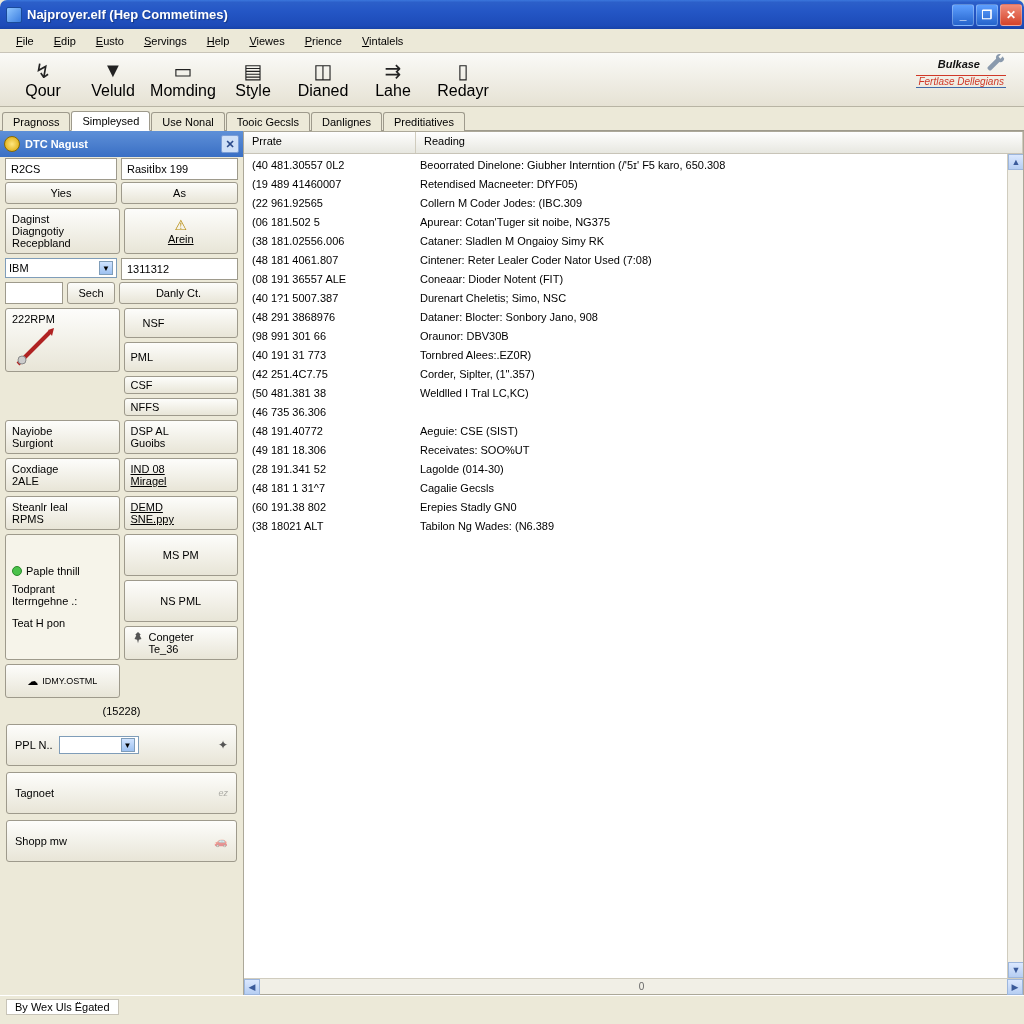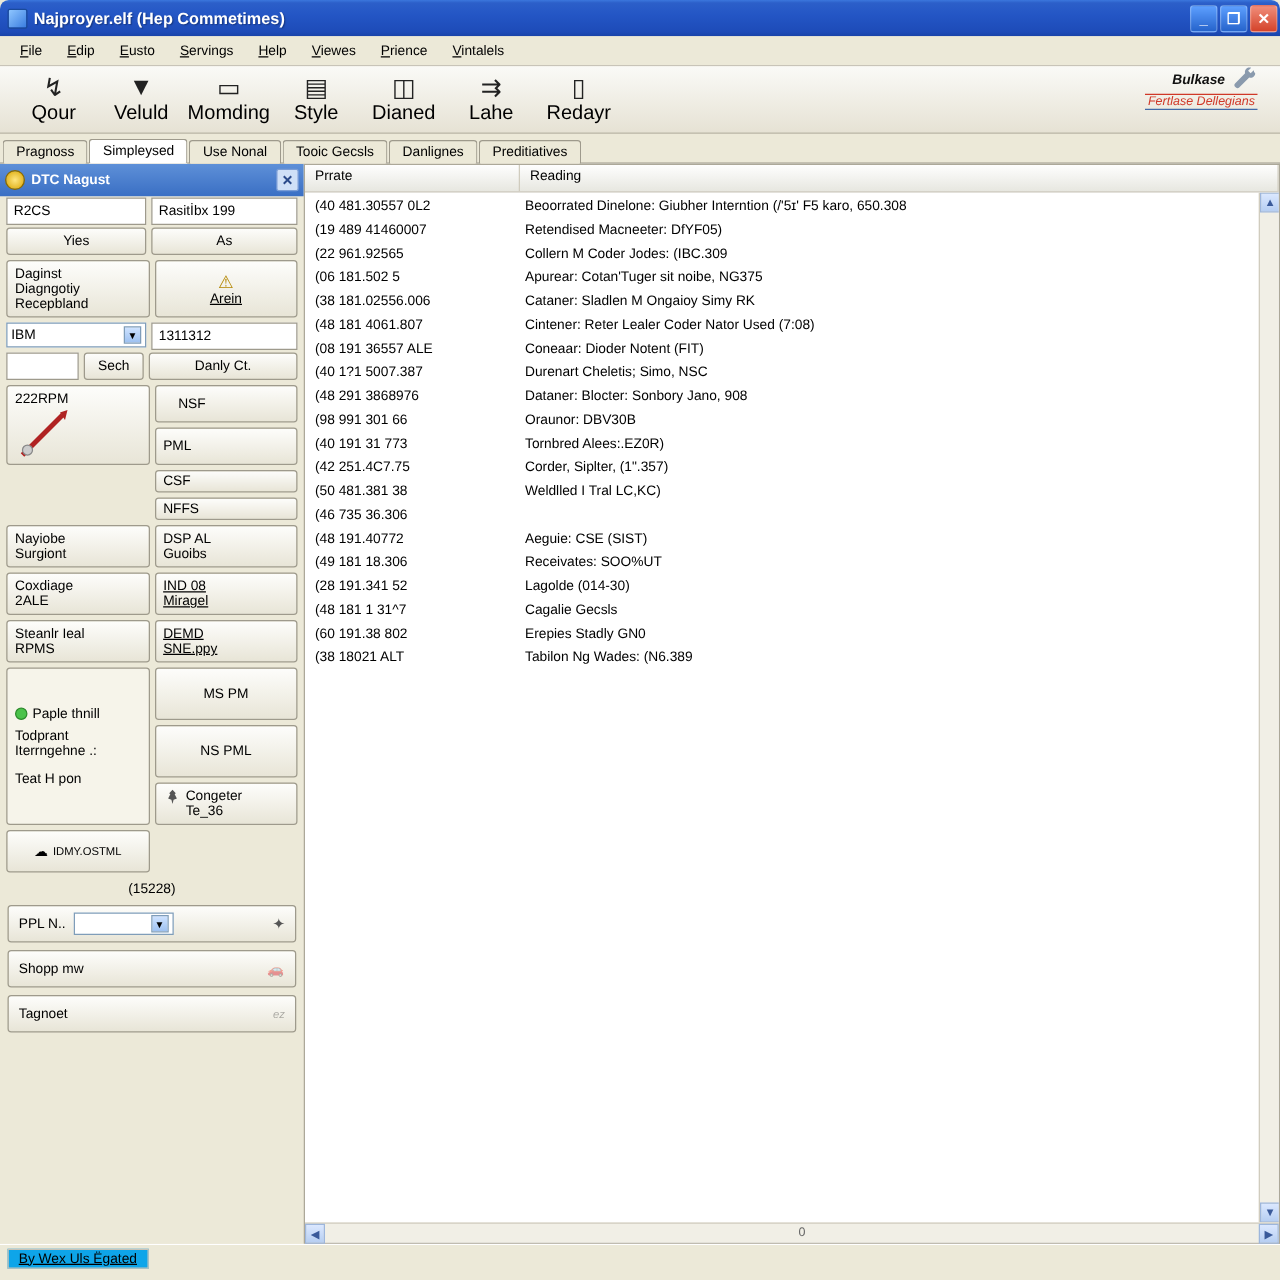--- a/index.html
+++ b/index.html
@@ -40,42 +40,42 @@
 .side-btn { border: 1px solid #9e9a8c; background: linear-gradient(to bottom,#fdfdfb,#e8e5d7); padding: 3px 6px; border-radius: 3px; text-align: center; cursor: default; display: flex; align-items: center; justify-content: center; }
 .side-btn.small { flex: 1; height: 22px; }
 .side-grid { display: grid; grid-template-columns: 1fr 1fr; gap: 4px; padding: 3px 5px; }
 .side-cell { border: 1px solid #9e9a8c; background: linear-gradient(to bottom,#fdfdfb,#e8e5d7); border-radius: 3px; padding: 4px 6px; min-height: 34px; display: flex; flex-direction: column; justify-content: center; font-size: 11px; cursor: default; }
 .side-cell.nobevel { background: #fff; }
 .side-cell.center { align-items: center; }
 .select { border: 1px solid #7f9db9; background: #fff; height: 20px; padding: 0 3px; display: flex; align-items: center; justify-content: space-between; }
 .select .arrow { width: 14px; height: 14px; background: linear-gradient(to bottom,#cfe3ff,#9dc1f1); border: 1px solid #7f9db9; display: flex; align-items: center; justify-content: center; font-size: 8px; }
 .warn-icon { color: #b38600; font-size: 14px; }
 .green-dot { width: 10px; height: 10px; background: #4ac24a; border: 1px solid #2a8a2a; border-radius: 50%; display: inline-block; margin-right: 4px; }
-.wide-btn { margin: 3px 6px; border: 1px solid #9e9a8c; background: linear-gradient(to bottom,#fdfdfb,#e8e5d7); border-radius: 3px; height: 30px; display: flex; align-items: center; padding: 0 8px; cursor: default; gap: 6px; }
+.wide-btn { margin: 3px 6px; border: 1px solid #9e9a8c; background: linear-gradient(to bottom,#fdfdfb,#e8e5d7); border-radius: 3px; height: 42px; display: flex; align-items: center; padding: 0 8px; cursor: default; gap: 6px; }
 .wide-btn .arrow-r { margin-left: auto; font-size: 12px; color: #555; }
 .pin-icon { width: 14px; height: 14px; display: inline-block; }
 
 .main { flex: 1; background: #fff; display: flex; flex-direction: column; border: 1px solid #aca899; border-left: none; }
 .list-hdr { height: 22px; background: linear-gradient(to bottom,#fefefe,#e7e7e0); border-bottom: 1px solid #c8c4b8; display: flex; }
 .list-hdr-col { padding: 3px 8px; border-right: 1px solid #d0ccbe; font-size: 11px; }
 .list-hdr-col:first-child { width: 172px; }
 .list-body { flex: 1; overflow: hidden; padding: 2px 0; position: relative; }
 .list-row { display: flex; padding: 1px 8px; font-size: 12px; line-height: 17px; }
 .list-row .c1 { width: 168px; }
 .list-row .c2 { flex: 1; }
 .vscroll { position: absolute; right: 0; top: 0; bottom: 0; width: 16px; background: #f1efe6; border-left: 1px solid #d0ccbe; }
 .vscroll-btn { width: 16px; height: 16px; background: linear-gradient(to bottom,#dbe8ff,#b6cef2); border: 1px solid #9db6dc; display: flex; align-items: center; justify-content: center; font-size: 9px; color: #3a5a9a; }
 .vscroll-btn.bottom { position: absolute; bottom: 0; }
 .hscroll { height: 16px; background: #f1efe6; border-top: 1px solid #d0ccbe; display: flex; align-items: center; position: relative; }
 .hscroll-btn { width: 16px; height: 16px; background: linear-gradient(to bottom,#dbe8ff,#b6cef2); border: 1px solid #9db6dc; display: flex; align-items: center; justify-content: center; font-size: 9px; color: #3a5a9a; }
 .hscroll-btn.right { position: absolute; right: 0; }
 .hscroll-track { flex: 1; text-align: center; font-size: 10px; color: #666; }
 
 .statusbar { height: 22px; background: #ece9d8; border-top: 1px solid #fff; display: flex; align-items: center; padding: 0 6px; font-size: 11px; }
-.status-cell { border: 1px solid #c8c4b8; padding: 1px 8px; background: #0ea5e9; text-decoration: underline; }
+.status-cell { border: 1px solid #c8c4b8; padding: 1px 8px; background: #ffffff; }
 .rpm-img { width: 48px; height: 42px; display: flex; align-items: center; justify-content: center; }
 .u { text-decoration: underline; }
 .pad-num { padding: 4px 0; text-align: center; font-size: 11px; }
 </style>
 </head>
 <body>
 
 <div class="titlebar">
   <div class="titlebar-icon"></div>
   <div class="titlebar-text">Najproyer.elf (Hep Commetimes)</div>
@@ -271,26 +271,26 @@
 
     <div class="wide-btn">
       <span>PPL N..</span>
       <div class="select" style="width:80px;height:18px">
           <span></span>
           <span class="arrow">▼</span>
         </div>
       <span class="arrow-r">✦</span>
     </div>
     <div class="wide-btn">
+      <span>Tagnoet</span>
+      <span style="margin-left:auto;opacity:.3;font-style:italic;font-size:9px">ez</span>
+    </div>
+    <div class="wide-btn">
       <span>Shopp mw</span>
       <span style="margin-left:auto;opacity:.4">🚗</span>
-    </div>
-    <div class="wide-btn">
-      <span>Tagnoet</span>
-      <span style="margin-left:auto;opacity:.3;font-style:italic;font-size:9px">ez</span>
     </div>
   </div>
 
   <div class="main">
     <div class="list-hdr">
       <div class="list-hdr-col">Prrate</div>
       <div class="list-hdr-col" style="flex:1">Reading</div>
     </div>
     <div class="list-body">
       <div id="rows">

